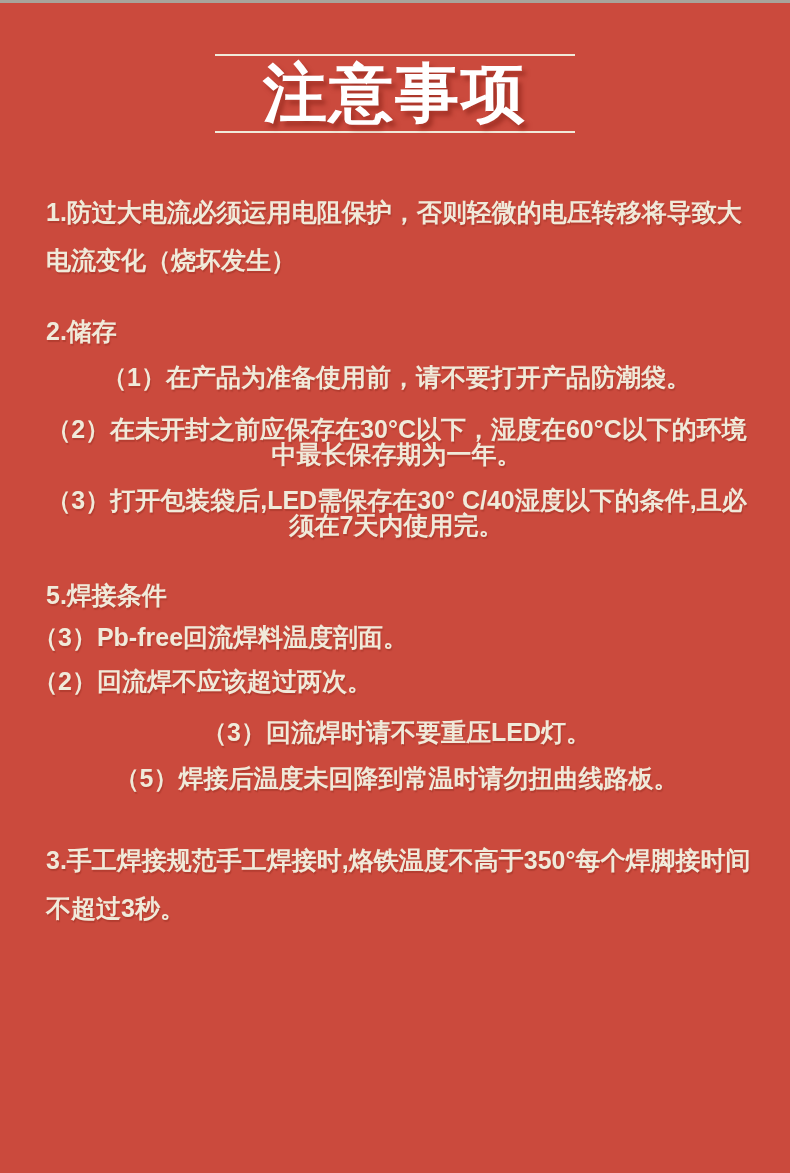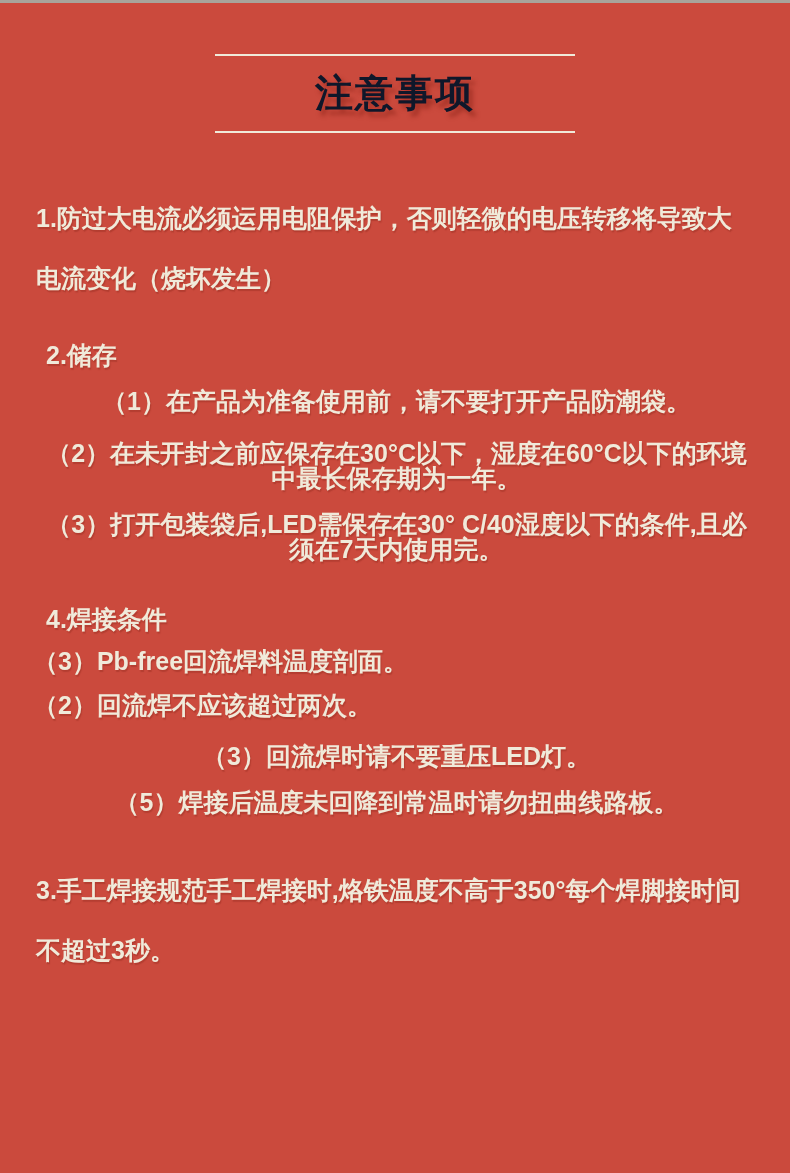--- a/index.html
+++ b/index.html
@@ -25,41 +25,41 @@
     width: 360px;
     margin: 51px auto 0 auto;
     text-align: center;
   }
   .rule {
     height: 2px;
     background: #f0eada;
   }
   .title {
     margin: 0;
-    font-size: 38px;
+    font-size: 64px;
     line-height: 75px;
     font-weight: bold;
-    color: #0f172a;
+    color: #ffffff;
     letter-spacing: 2px;
     text-shadow: 4px 5px 4px rgba(135, 32, 22, 0.55);
     white-space: nowrap;
   }
   main { display: block; }
   p {
     margin: 0;
     color: #f0eada;
     font-weight: bold;
     font-size: 25px;
     white-space: pre-line;
     text-shadow: 1px 2px 1px rgba(145, 42, 30, 0.4);
   }
   .para-loose {
-    margin-left: 36px;
+    margin-left: 46px;
     margin-right: 34px;
-    line-height: 60px;
+    line-height: 48px;
   }
   .head {
     margin-left: 46px;
     margin-right: 34px;
     line-height: 25px;
   }
   .item {
     margin-left: 33px;
     margin-right: 30px;
     line-height: 25px;
@@ -90,21 +90,21 @@
     <p class="para-loose mt55">1.防过大电流必须运用电阻保护，否则轻微的电压转移将导致大
 电流变化（烧坏发生）</p>
 
     <p class="head mt35">2.储存</p>
     <p class="item mt21">（1）在产品为准备使用前，请不要打开产品防潮袋。</p>
     <p class="item mt27">（2）在未开封之前应保存在30°C以下，湿度在60°C以下的环境
 中最长保存期为一年。</p>
     <p class="item mt21">（3）打开包装袋后,LED需保存在30° C/40湿度以下的条件,且必
 须在7天内使用完。</p>
 
-    <p class="head mt45">4.焊接条件</p>
+    <p class="head mt45">5.焊接条件</p>
     <p class="item mt17">（3）Pb-free回流焊料温度剖面。</p>
     <p class="item mt19">（2）回流焊不应该超过两次。</p>
     <p class="item mt26">（3）回流焊时请不要重压LED灯。</p>
     <p class="item mt21">（5）焊接后温度未回降到常温时请勿扭曲线路板。</p>
 
     <p class="para-loose mt45">3.手工焊接规范手工焊接时,烙铁温度不高于350°每个焊脚接时间
 不超过3秒。</p>
   </main>
 </div>
 

